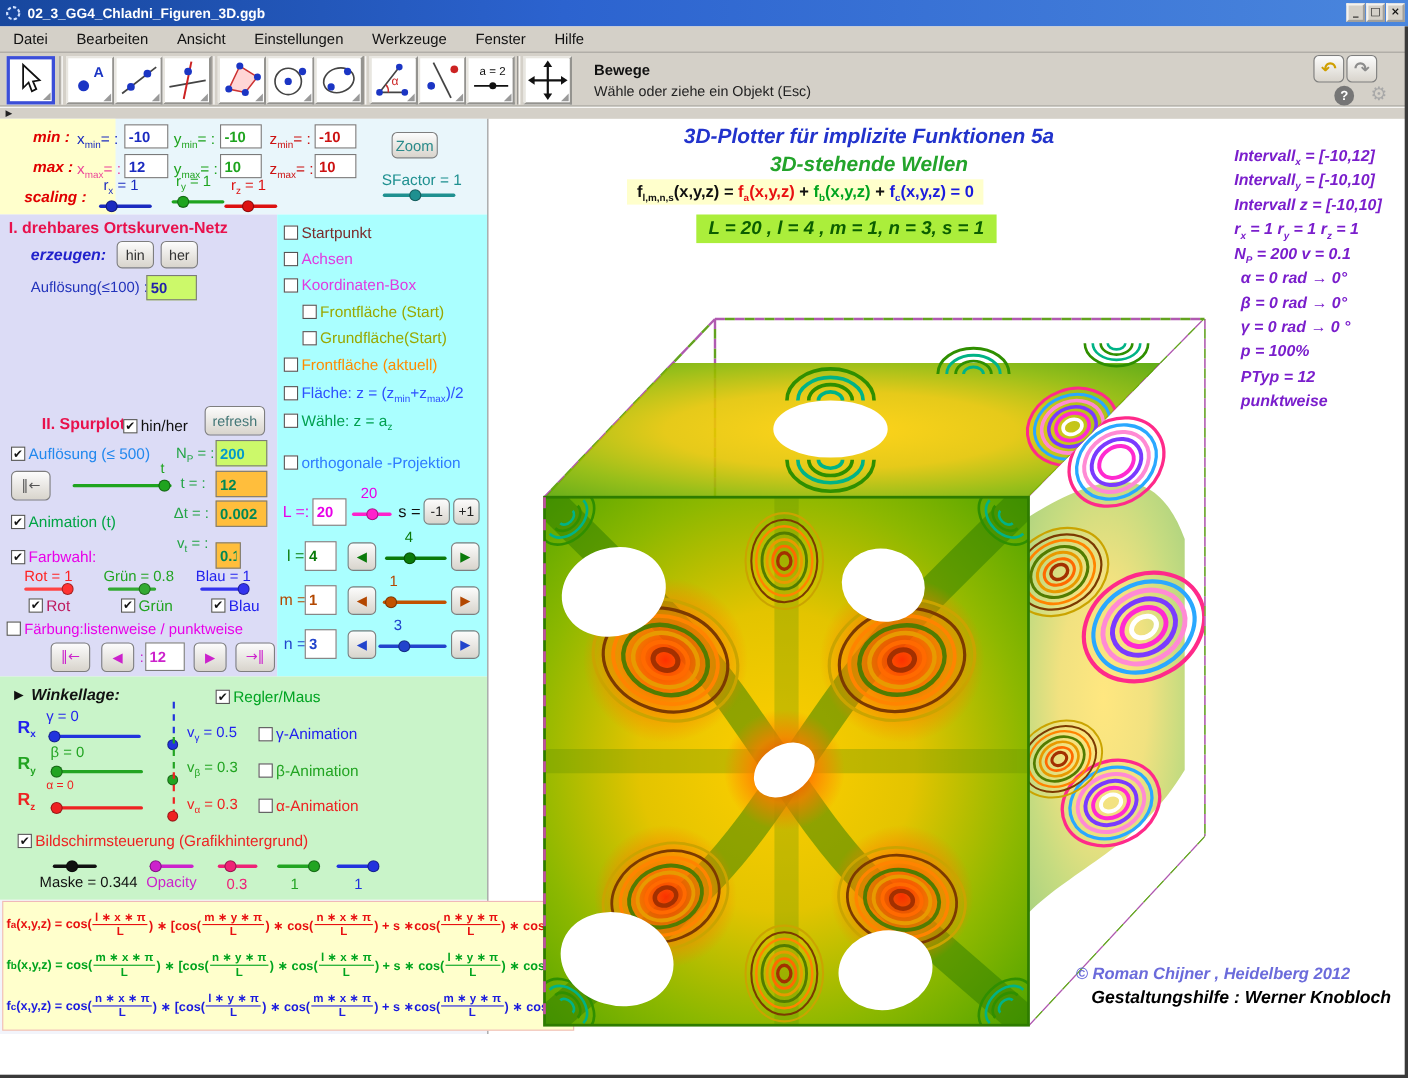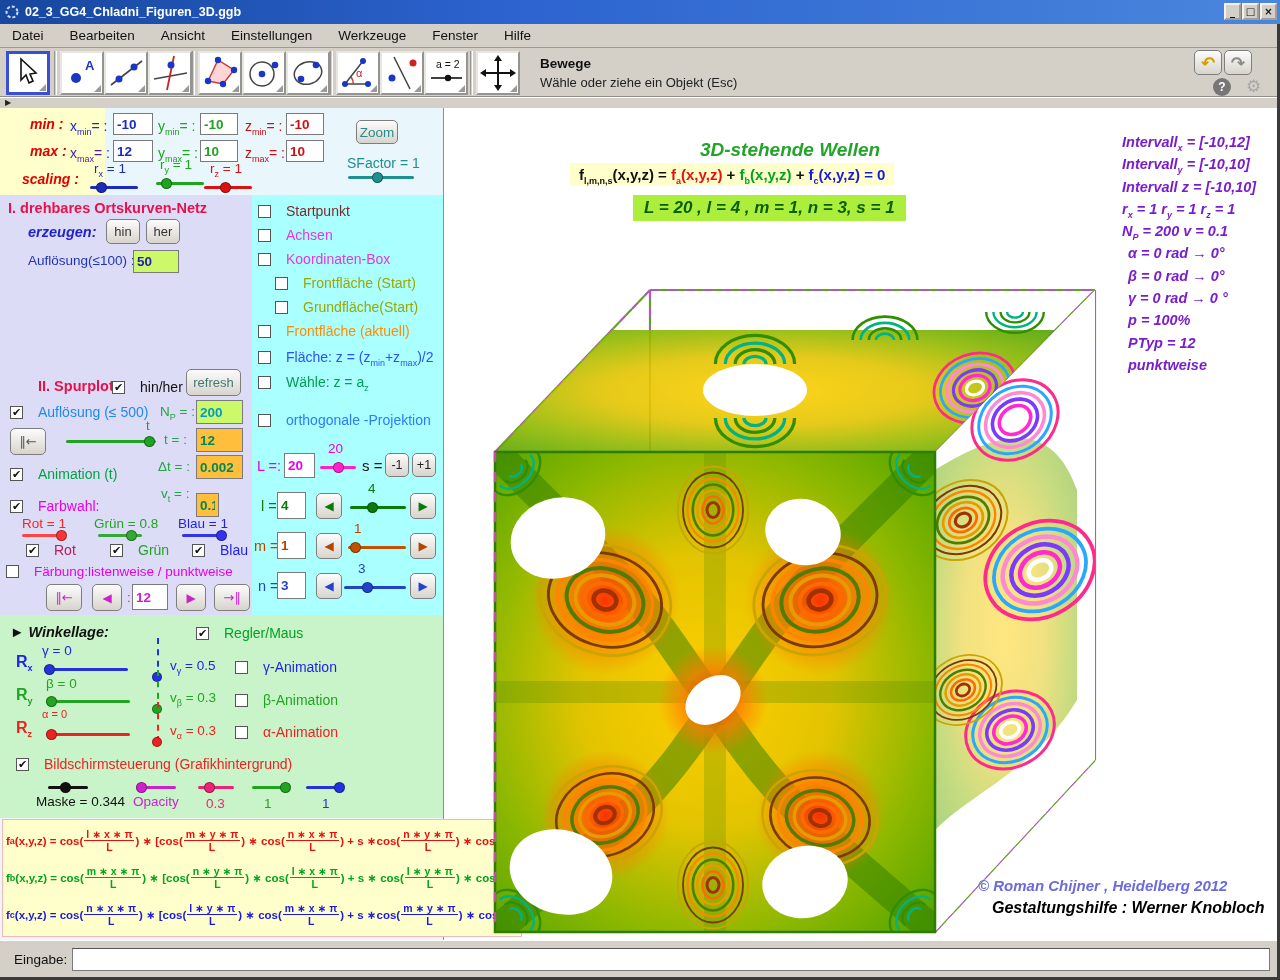--- a/index.html
+++ b/index.html
@@ -20,21 +20,21 @@
 .tool.sel{border:3px solid #3b4ed8}
 .tri{position:absolute;right:1px;bottom:1px;width:0;height:0;border-left:7px solid transparent;border-bottom:7px solid #9a9a9a}
 .sep{position:absolute;top:3px;width:3px;height:44px;border-left:1px solid #979591;border-right:1px solid #fff}
 .modehead{position:absolute;left:540px;top:8px;font-size:13.5px;font-weight:bold;color:#111}
 .modehint{position:absolute;left:540px;top:27px;font-size:13px;color:#222}
 
 .btn{background:linear-gradient(#fcfcfc,#d8d4cc);border:1px solid #7e7e7e;border-radius:5px;display:flex;align-items:center;justify-content:center;cursor:pointer;font-family:"Liberation Sans","DejaVu Sans",sans-serif}
 .fld{border:1px solid #7a7a7a;background:#fff;font:bold 13.5px "Liberation Sans","DejaVu Sans",sans-serif;padding:0 3px}
 .cb{width:13px;height:13px;border:1px solid #555;background:#fff;display:inline-block;font:bold 11px/11px "DejaVu Sans",sans-serif;text-align:center;color:#111;cursor:pointer;flex:none}
 .cb.on::after{content:"✔"}
-.crow{position:absolute;display:flex;align-items:center;gap:15px;font-size:14px;white-space:nowrap}
+.crow{position:absolute;display:flex;align-items:center;gap:3px;font-size:14px;white-space:nowrap}
 .track{position:absolute;height:3px;border-radius:2px}
 .dot{position:absolute;top:-4.5px;width:11px;height:11px;border-radius:50%;border:1px solid rgba(0,0,0,.35)}
 .vline{position:absolute;width:0;border-left:2px dashed}
 .vdot{position:absolute;width:10px;height:10px;border-radius:50%;border:1px solid rgba(0,0,0,.35)}
 sub{font-size:9px;line-height:0}
 
 .p-top{left:0;top:108px;width:443px;height:87px;background:#e9f6fb}
 .p-yellow{left:0;top:108px;width:105px;height:87px;background:#ffffcc}
 .p-lav{left:0;top:195px;width:252px;height:420px;background:#dcdcf6}
 .p-cyan{left:252px;top:195px;width:191px;height:420px;background:#aaffff}
@@ -214,21 +214,21 @@
   <div class="lbl b it" style="left:30px;top:143px;color:#e00000;font-size:14px">max :</div>
   <div class="lbl b it" style="left:22px;top:171px;color:#e00000;font-size:14px">scaling :</div>
 
   <div class="lbl" style="left:70px;top:118px;color:#1b2bc0;font-size:14px"><span>x</span><sub>min</sub><span>= :</span></div>
   <input class="fld abs" style="left: 113px; top: 113px; width: 40px; height: 22px; color: rgb(27, 43, 192);" value="-10">
   <div class="lbl" style="left:158px;top:118px;color:#1fa41f;font-size:14px"><span>y</span><sub>min</sub><span>= :</span></div>
   <input class="fld abs" style="left: 200px; top: 113px; width: 38px; height: 22px; color: rgb(31, 164, 31);" value="-10">
   <div class="lbl" style="left:245px;top:118px;color:#cc1111;font-size:14px"><span>z</span><sub>min</sub><span>= :</span></div>
   <input class="fld abs" style="left: 286px; top: 113px; width: 38px; height: 22px; color: rgb(204, 17, 17);" value="-10">
 
-  <div class="lbl" style="left:70px;top:145px;color:#4c1d95;font-size:14px"><span>x</span><sub>max</sub><span>= :</span></div>
+  <div class="lbl" style="left:70px;top:145px;color:#ec4899;font-size:14px"><span>x</span><sub>max</sub><span>= :</span></div>
   <input class="fld abs" style="left: 113px; top: 140px; width: 40px; height: 22px; color: rgb(27, 43, 192);" value="12">
   <div class="lbl" style="left:158px;top:145px;color:#1fa41f;font-size:14px"><span>y</span><sub>max</sub><span>= :</span></div>
   <input class="fld abs" style="left: 200px; top: 140px; width: 38px; height: 22px; color: rgb(31, 164, 31);" value="10">
   <div class="lbl" style="left:245px;top:145px;color:#cc1111;font-size:14px"><span>z</span><sub>max</sub><span>= :</span></div>
   <input class="fld abs" style="left: 286px; top: 140px; width: 38px; height: 22px; color: rgb(204, 17, 17);" value="10">
 
   <div class="btn abs" style="left:356px;top:120px;width:42px;height:24px;color:#2a8a8a;font-size:13.5px">
       <span>Zoom</span>
     </div>
   <div class="lbl" style="left:347px;top:155px;color:#1f9090;font-size:14px">SFactor = 1</div>
@@ -503,20 +503,21 @@
       <span class="dot" style="left:28px;background:#2233dd"></span>
     </div>
   <div class="lbl" style="left:322px;top:796px;color:#2233dd;font-size:13.5px">1</div>
 
   <div class="abs fbox">
     <div class="fline" style="color:#e81010"><span>f</span><sub>a</sub><span>(x,y,z) = cos(</span><span class="fr"><span class="n">l ∗ x ∗ π</span><span class="d">L</span></span><span>) ∗ [cos(</span><span class="fr"><span class="n">m ∗ y ∗ π</span><span class="d">L</span></span><span>) ∗ cos(</span><span class="fr"><span class="n">n ∗ x ∗ π</span><span class="d">L</span></span><span>) + s ∗cos(</span><span class="fr"><span class="n">n ∗ y ∗ π</span><span class="d">L</span></span><span>) ∗ cos(</span><span class="fr"><span class="n">m ∗ x ∗ π</span><span class="d">L</span></span><span>)]</span></div>
     <div class="fline" style="color:#00a41e"><span>f</span><sub>b</sub><span>(x,y,z) = cos(</span><span class="fr"><span class="n">m ∗ x ∗ π</span><span class="d">L</span></span><span>) ∗ [cos(</span><span class="fr"><span class="n">n ∗ y ∗ π</span><span class="d">L</span></span><span>) ∗ cos(</span><span class="fr"><span class="n">l ∗ x ∗ π</span><span class="d">L</span></span><span>) + s ∗ cos(</span><span class="fr"><span class="n">l ∗ y ∗ π</span><span class="d">L</span></span><span>) ∗ cos(</span><span class="fr"><span class="n">n ∗ x ∗ π</span><span class="d">L</span></span><span>)]</span></div>
     <div class="fline" style="color:#1b1bde"><span>f</span><sub>c</sub><span>(x,y,z) = cos(</span><span class="fr"><span class="n">n ∗ x ∗ π</span><span class="d">L</span></span><span>) ∗ [cos(</span><span class="fr"><span class="n">l ∗ y ∗ π</span><span class="d">L</span></span><span>) ∗ cos(</span><span class="fr"><span class="n">m ∗ x ∗ π</span><span class="d">L</span></span><span>) + s ∗cos(</span><span class="fr"><span class="n">m ∗ y ∗ π</span><span class="d">L</span></span><span>) ∗ cos(</span><span class="fr"><span class="n">l ∗ x ∗ π</span><span class="d">L</span></span><span>)]</span></div>
   </div>
 
+  <div class="lbl gtitle1">3D-Plotter für implizite  Funktionen 5a</div>
   <div class="lbl gtitle2">3D-stehende Wellen</div>
   <div class="lbl gbanner">
     <span>f</span><sub>l,m,n,s</sub><span>(x,y,z) =</span>
     <span style="color:#e81010"><span>f</span><sub>a</sub><span>(x,y,z)</span></span>
     <span>+</span>
     <span style="color:#00a41e"><span>f</span><sub>b</sub><span>(x,y,z)</span></span>
     <span>+</span>
     <span style="color:#1b1bde"><span>f</span><sub>c</sub><span>(x,y,z)</span></span>
     <span style="color:#1b1bde">= 0</span>
   </div>
@@ -640,19 +641,15 @@
       <ellipse cx="350" cy="612" rx="43" ry="36" fill="#fff" transform="rotate(-12 350 612)"></ellipse>
       <ellipse cx="258" cy="430" rx="30" ry="22" fill="#fff" transform="rotate(-35 258 430)"></ellipse>
     </g>
     <rect x="40" y="182" width="440" height="480" fill="none" stroke="#2e7c00" stroke-width="2.5"></rect>
     <path d="M40,182 V662" stroke="#c050a0" stroke-width="2.5" stroke-dasharray="10 10" fill="none"></path>
   </svg>
 
   <div class="lbl credit1">©  Roman Chijner ,  Heidelberg 2012</div>
   <div class="lbl credit2">Gestaltungshilfe  :  Werner Knobloch</div>
 
-  <div class="abs inputbar">
-    <label>Eingabe:</label>
-    <input value="" style="">
-  </div>
   <div class="abs bedge"></div>
   <div class="abs redge"></div>
 </div>
 
 </body></html>

